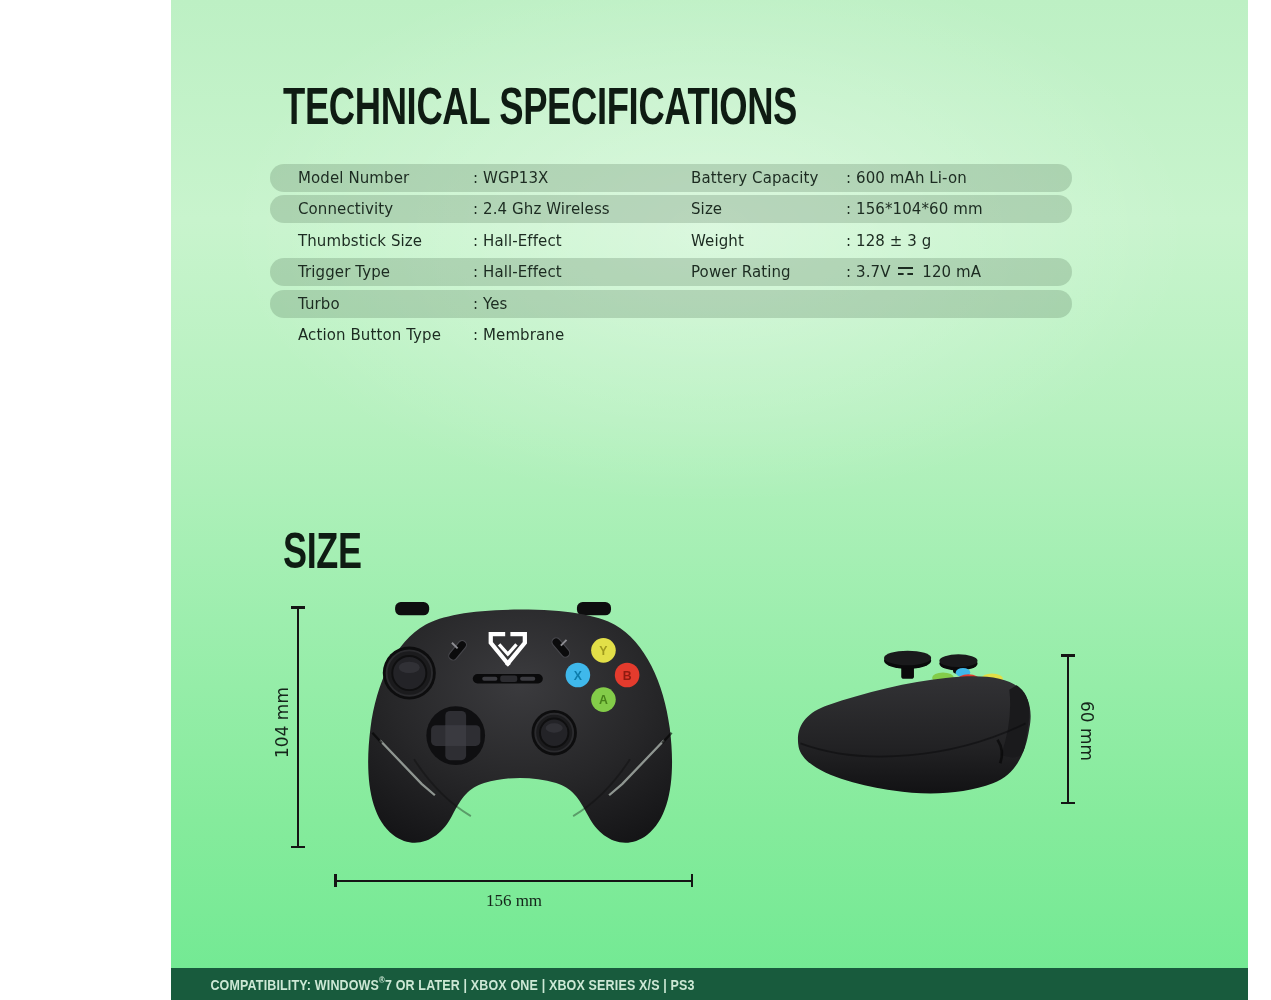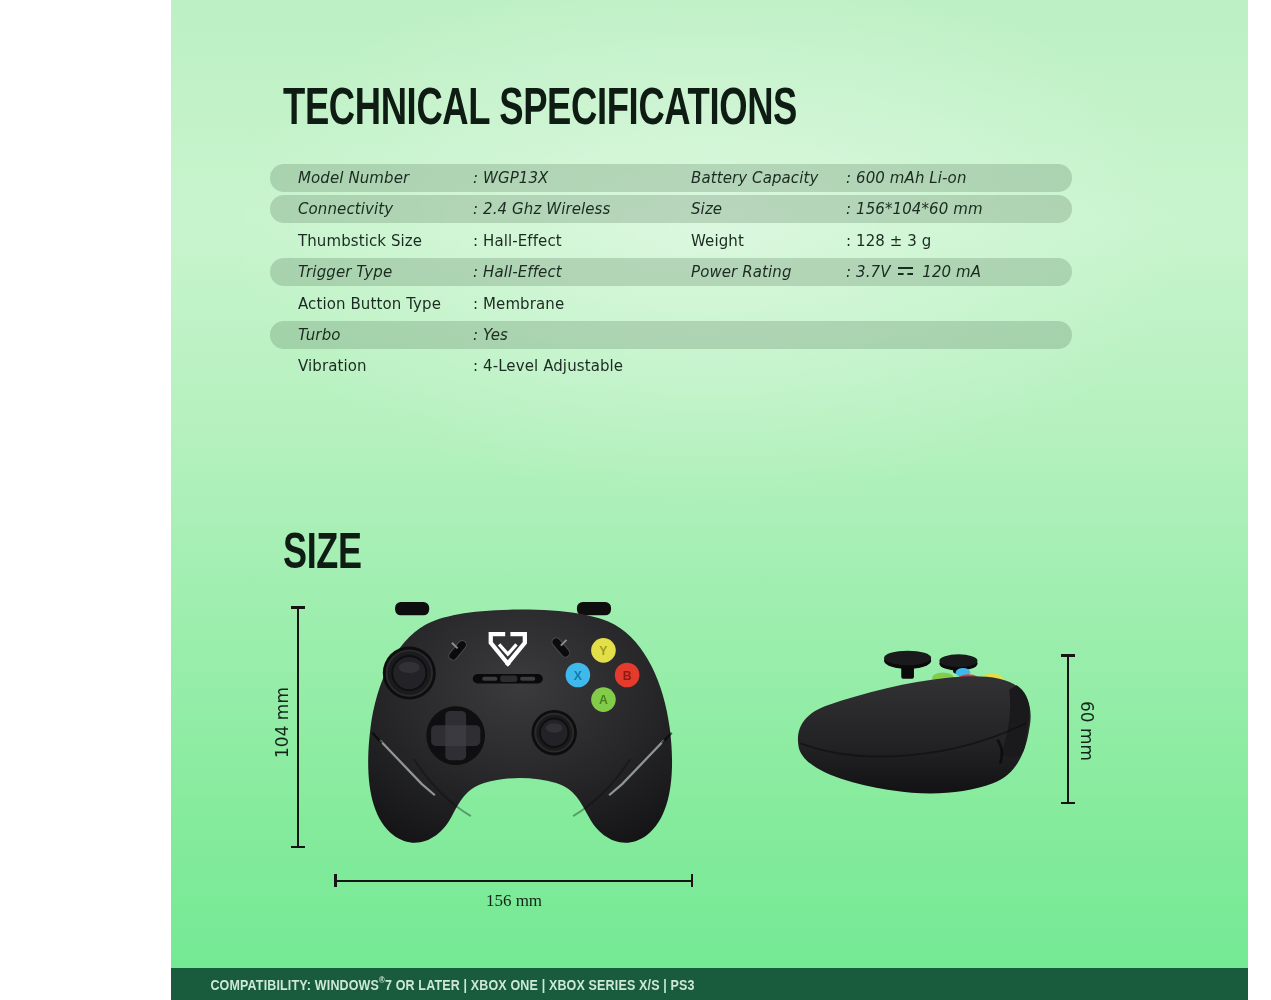--- a/index.html
+++ b/index.html
@@ -24,21 +24,21 @@
     font-family:"Liberation Sans",sans-serif;margin:0;
   }
   .h-size{
     position:absolute;left:112px;top:522px;font-size:50px;font-weight:800;
     letter-spacing:-0.5px;color:#0f1c13;white-space:nowrap;
     transform:scaleX(0.72);transform-origin:0 50%;
     font-family:"Liberation Sans",sans-serif;margin:0;
   }
   .spec-table{position:absolute;left:99px;top:164px;width:802px;}
   .spec-row{position:relative;height:28px;margin-bottom:3.4px;border-radius:14px;}
-  .spec-row.pill{background:rgba(62,95,70,0.22);font-style:italic;}
+  .spec-row.pill{background:rgba(62,95,70,0.22);}
   .cell{
     position:absolute;top:50%;transform:translateY(-50%);
     font-size:15px;color:#1c2b21;white-space:nowrap;letter-spacing:0.1px;
   }
   .cell.l1{left:28px;}
   .cell.v1{left:203px;}
   .cell.l2{left:421px;}
   .cell.v2{left:576px;}
   .dc-sym{
     display:inline-block;width:15px;height:8px;margin:0 4px 0 3px;
@@ -99,35 +99,29 @@
     <span class="cell v1">: Hall-Effect</span>
     <span class="cell l2">Weight</span>
     <span class="cell v2">: 128 ± 3 g</span>
   </div>
       <div class="spec-row pill">
     <span class="cell l1">Trigger Type</span>
     <span class="cell v1">: Hall-Effect</span>
     <span class="cell l2">Power Rating</span>
     <span class="cell v2">: 3.7V <span class="dc-sym"></span> 120 mA</span>
   </div>
-      <div class="spec-row">
-    <span class="cell l1">Action Button Type</span>
-    <span class="cell v1">: Membrane</span>
-    <span class="cell l2"></span>
-    <span class="cell v2"></span>
-  </div>
       <div class="spec-row pill">
     <span class="cell l1">Turbo</span>
     <span class="cell v1">: Yes</span>
     <span class="cell l2"></span>
     <span class="cell v2"></span>
   </div>
       <div class="spec-row">
-    <span class="cell l1">Vibration</span>
-    <span class="cell v1">: 4-Level Adjustable</span>
+    <span class="cell l1">Action Button Type</span>
+    <span class="cell v1">: Membrane</span>
     <span class="cell l2"></span>
     <span class="cell v2"></span>
   </div>
     </div>
 
   <h2 class="h-size">SIZE</h2>
 
   <div class="vdim" style="left:120px;top:606px;height:242px;">
     <i class="cap t"></i>
       <i class="ln"></i>

